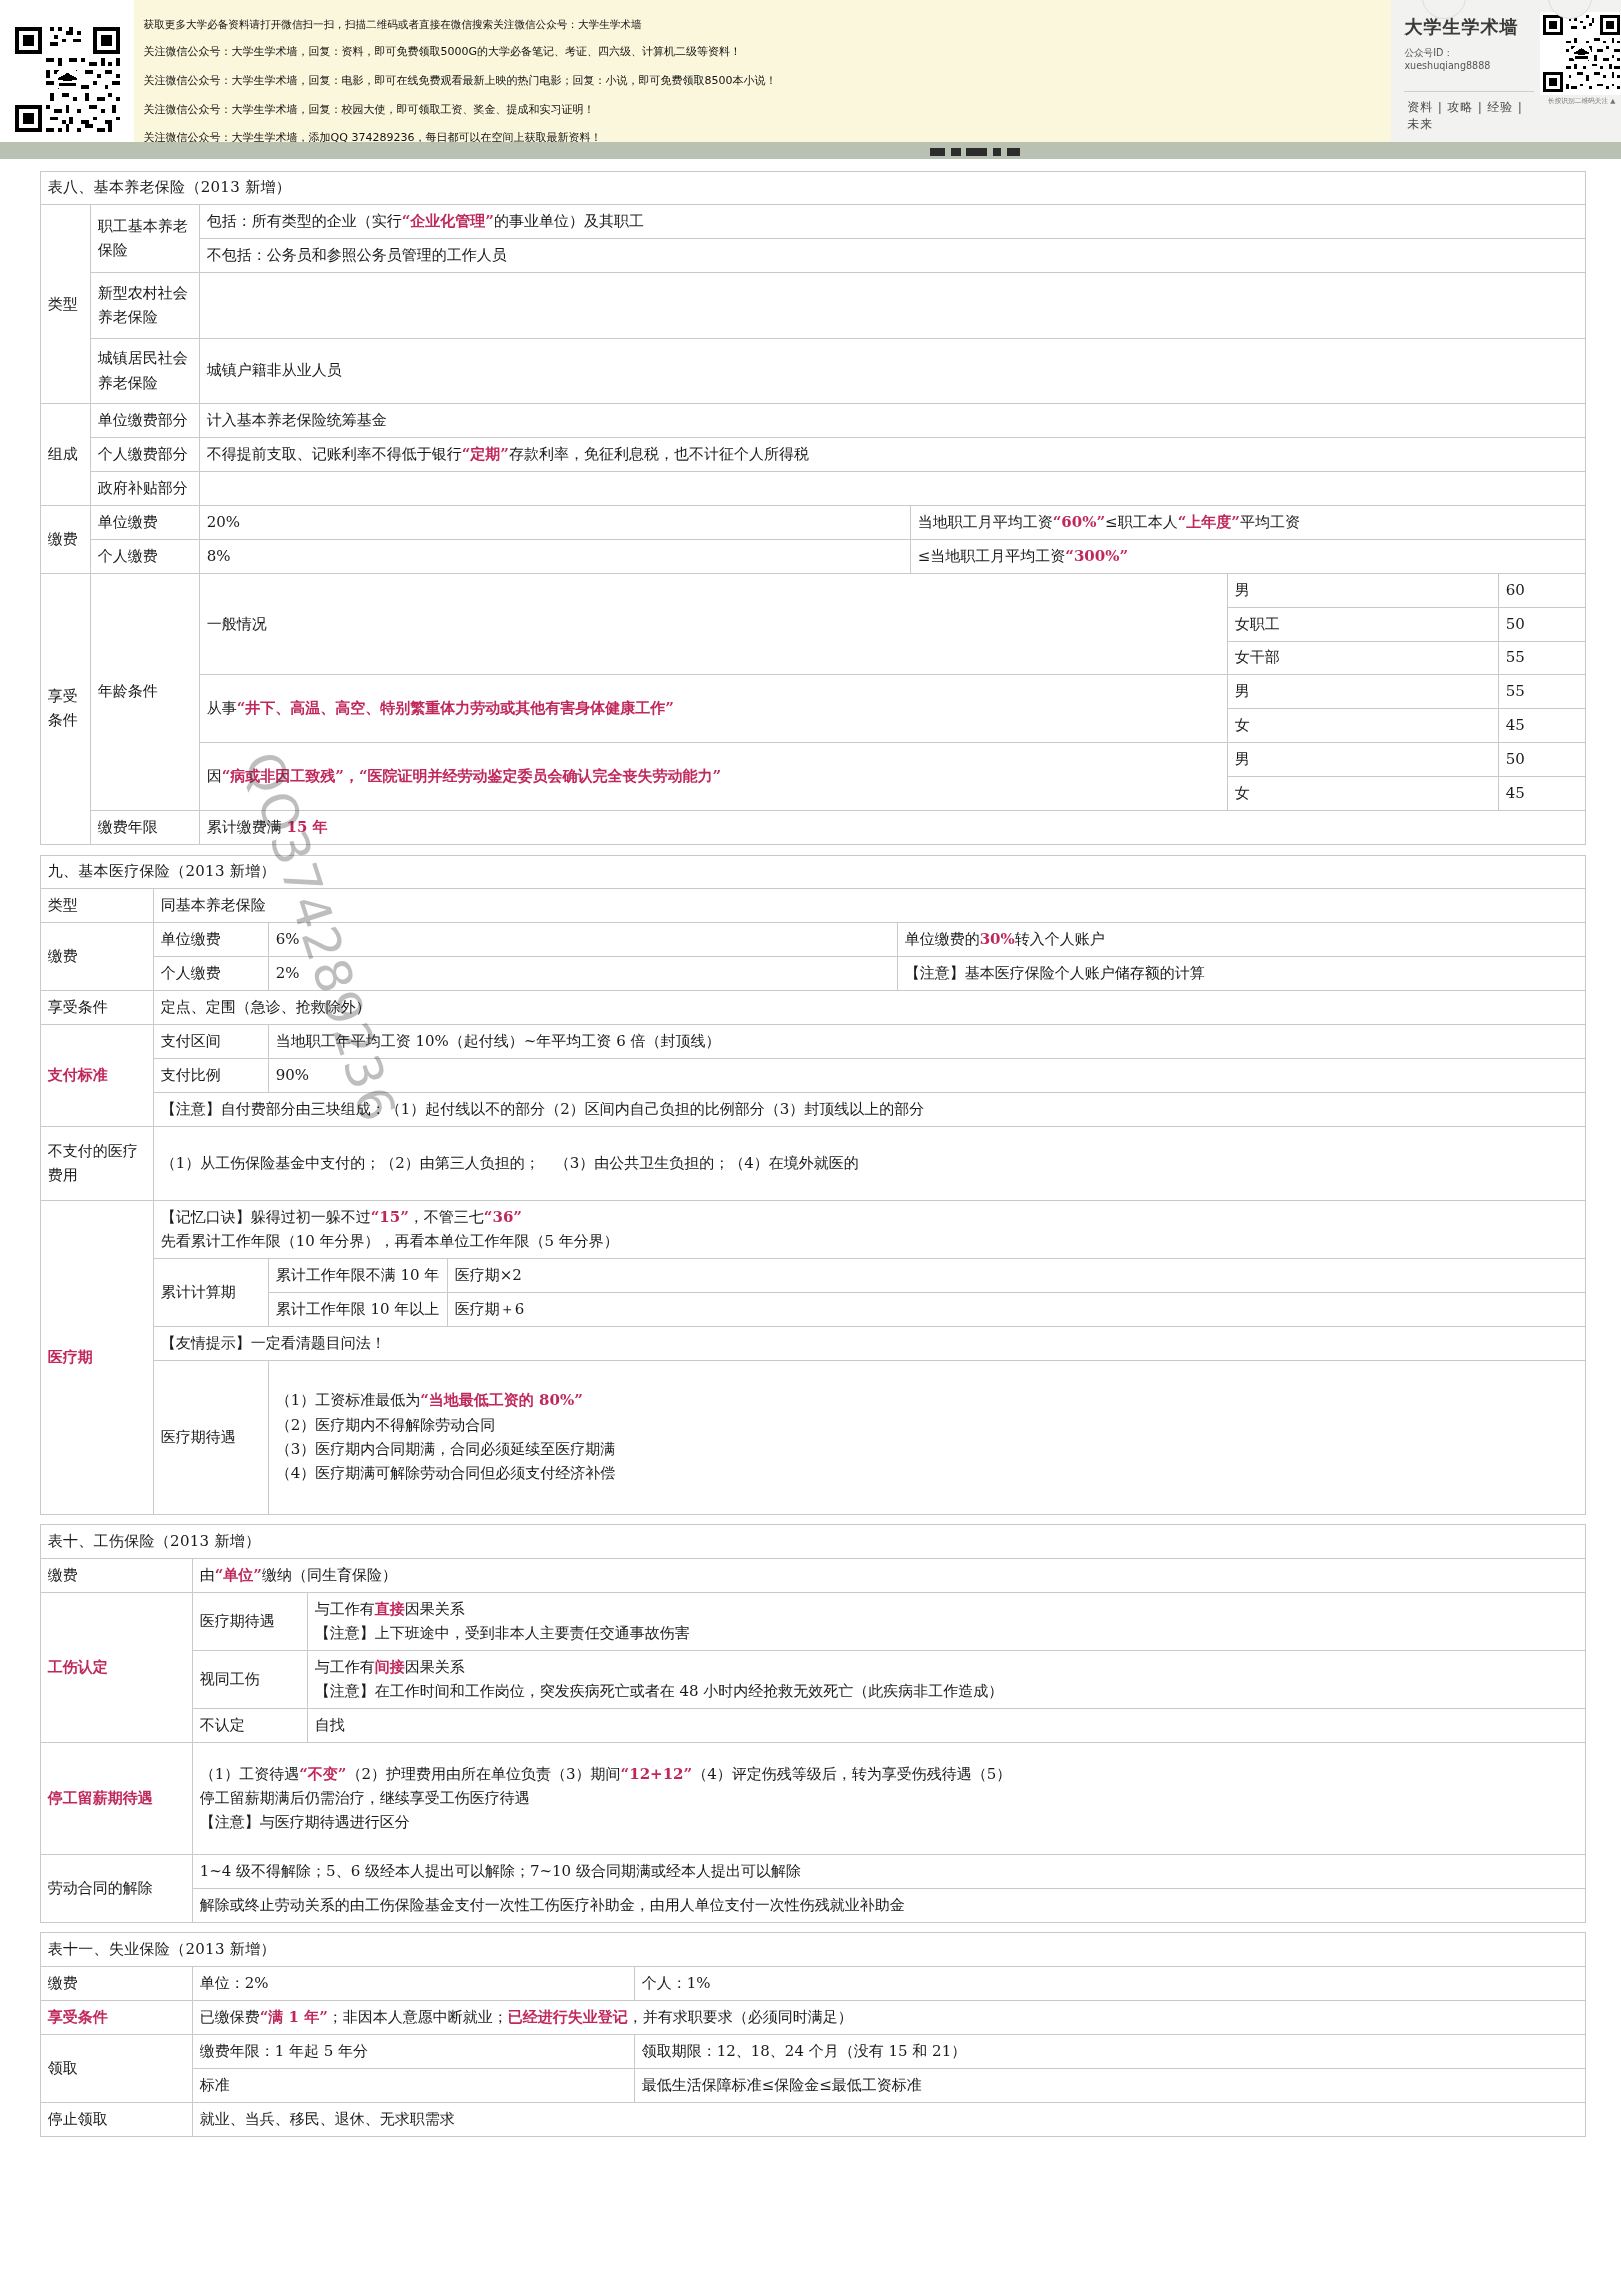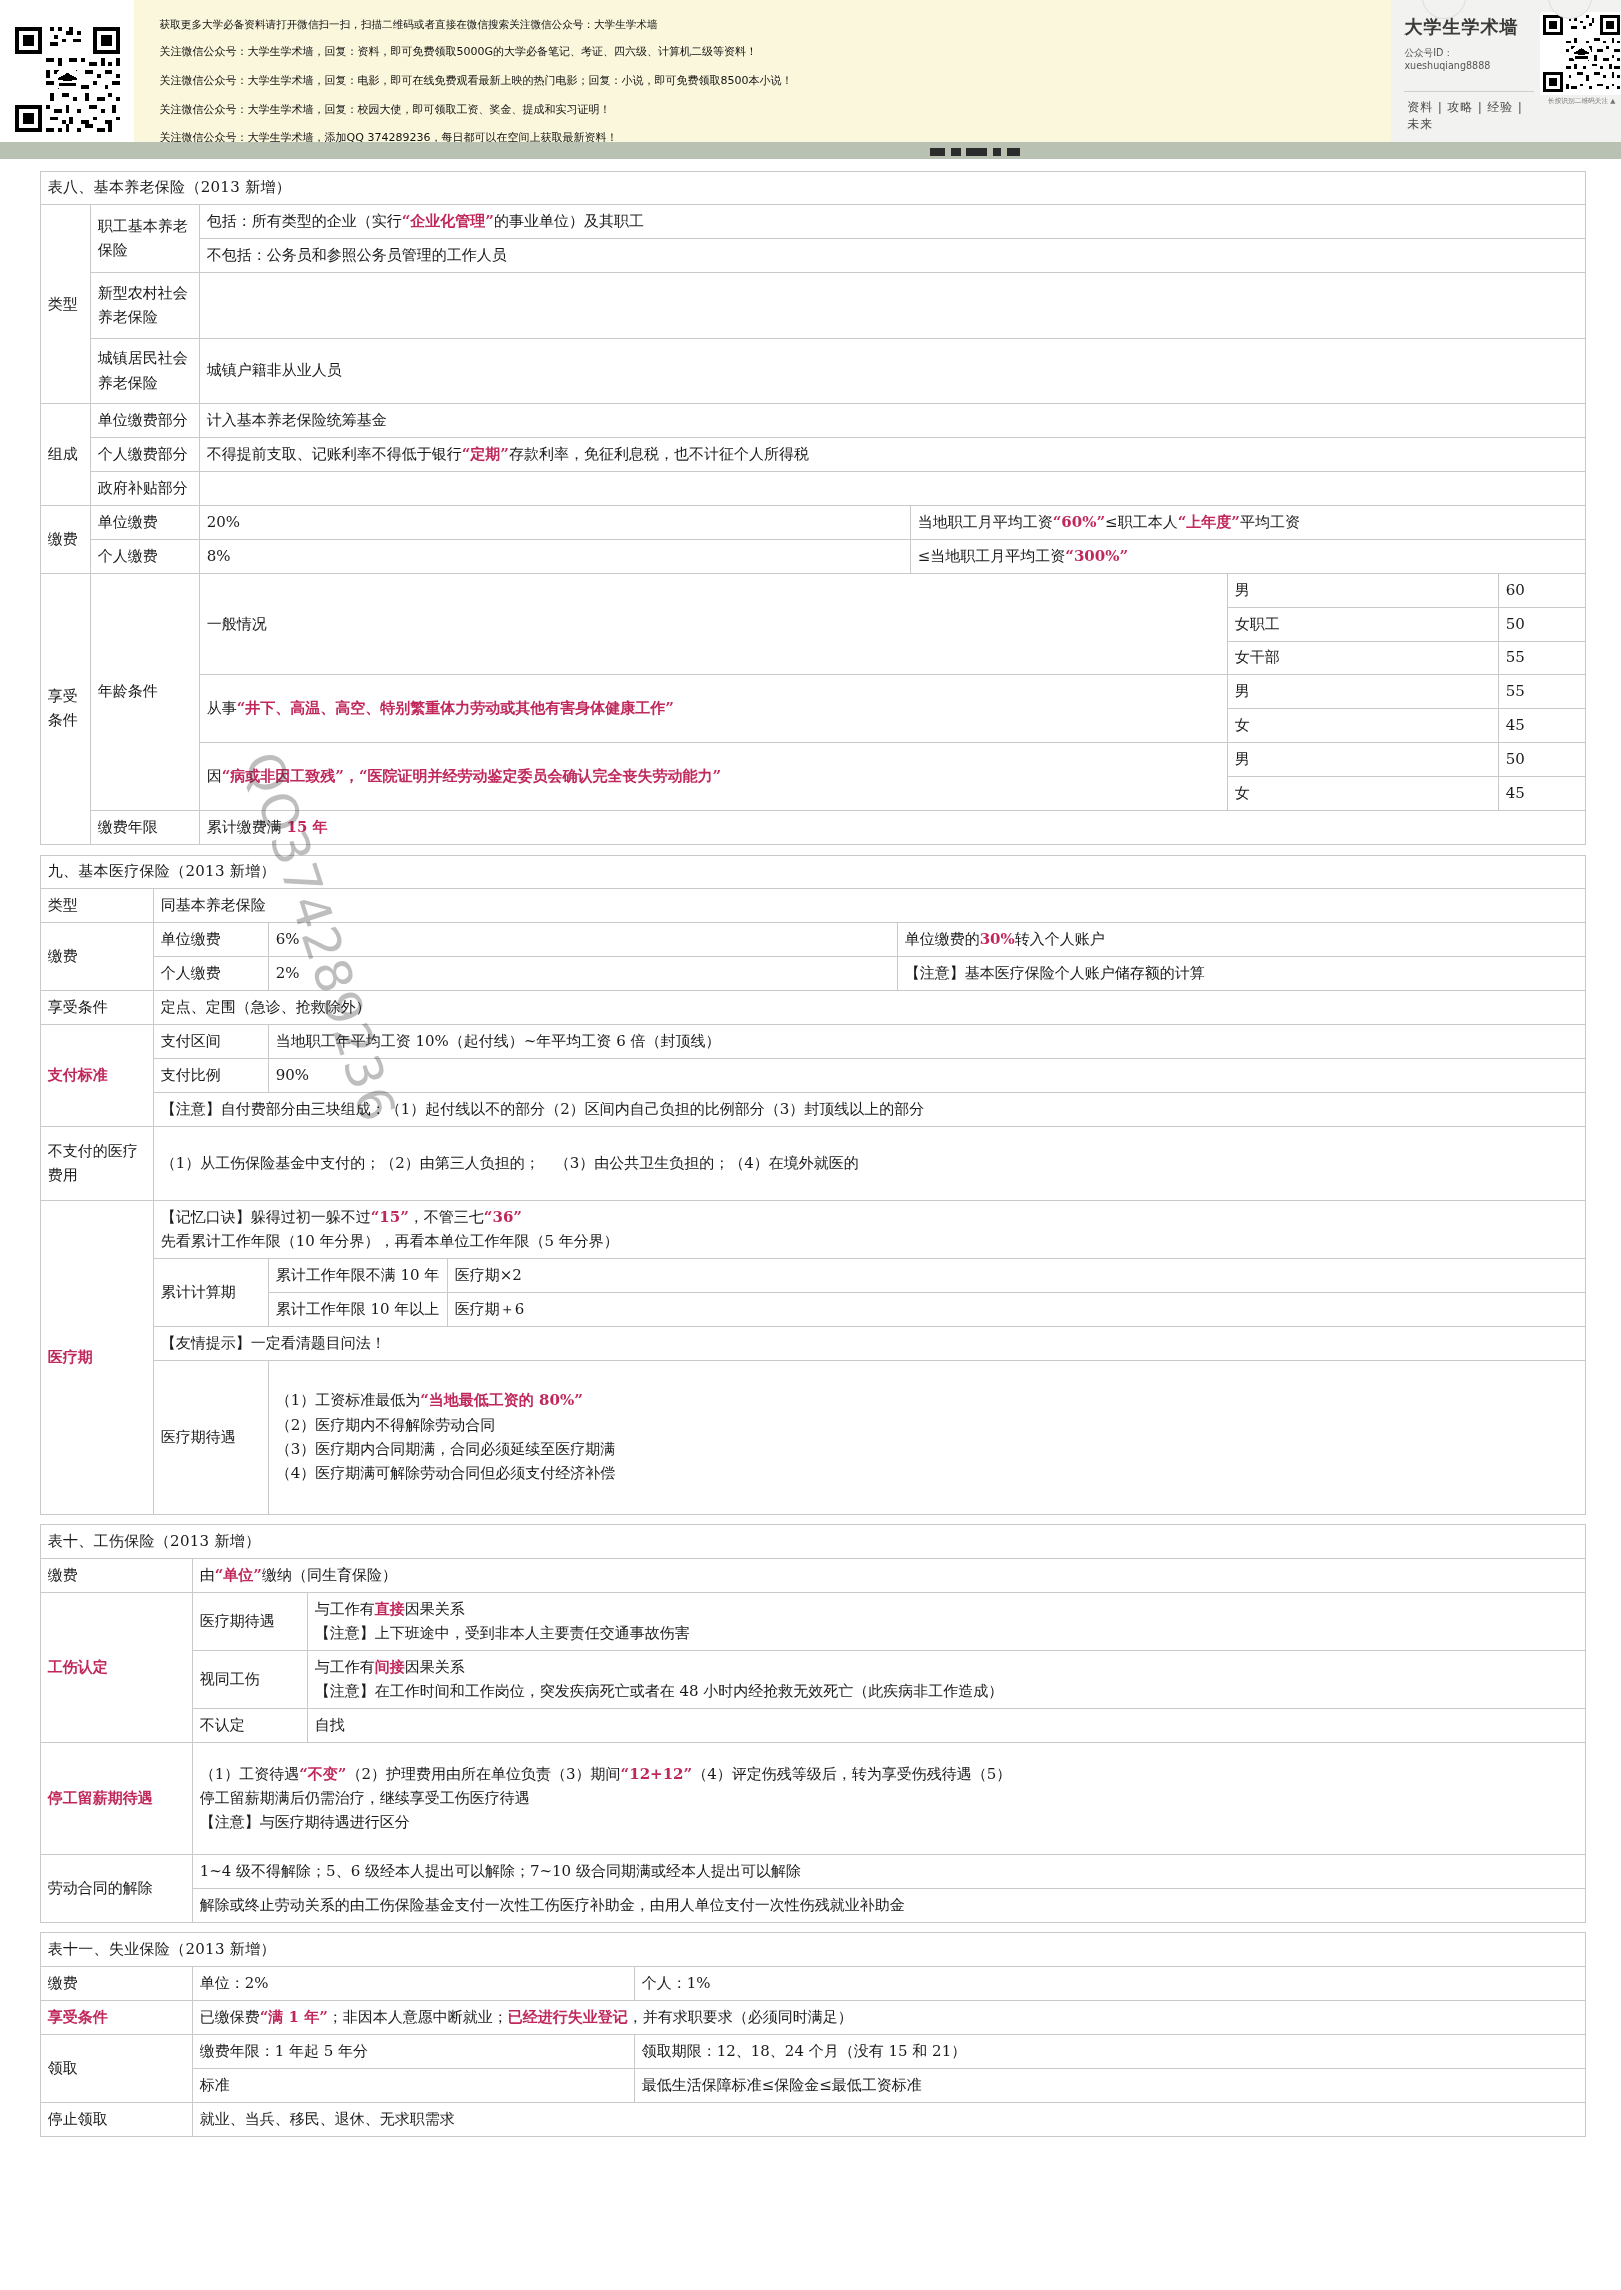--- a/index.html
+++ b/index.html
@@ -20,21 +20,20 @@
     align-items:stretch;
     overflow:hidden;
   }
   .promo-qr-left{
     width:134px;flex:0 0 134px;background:#ffffff;
     display:flex;align-items:center;justify-content:center;
   }
   .promo-body{
     flex:1 1 auto;background:#fbf7dd;position:relative;
     display:flex;
-    padding-left:16px;
   }
   .promo-lines{
     padding:9.6px 7.7px 5.8px 9.6px;
     flex:1 1 auto;
     display:flex;flex-direction:column;justify-content:space-around;
   }
   .promo-lines div{
     font-family:"DejaVu Sans","Liberation Sans",sans-serif;
     font-size:11px;line-height:1.35;color:#111;white-space:nowrap;
   }

